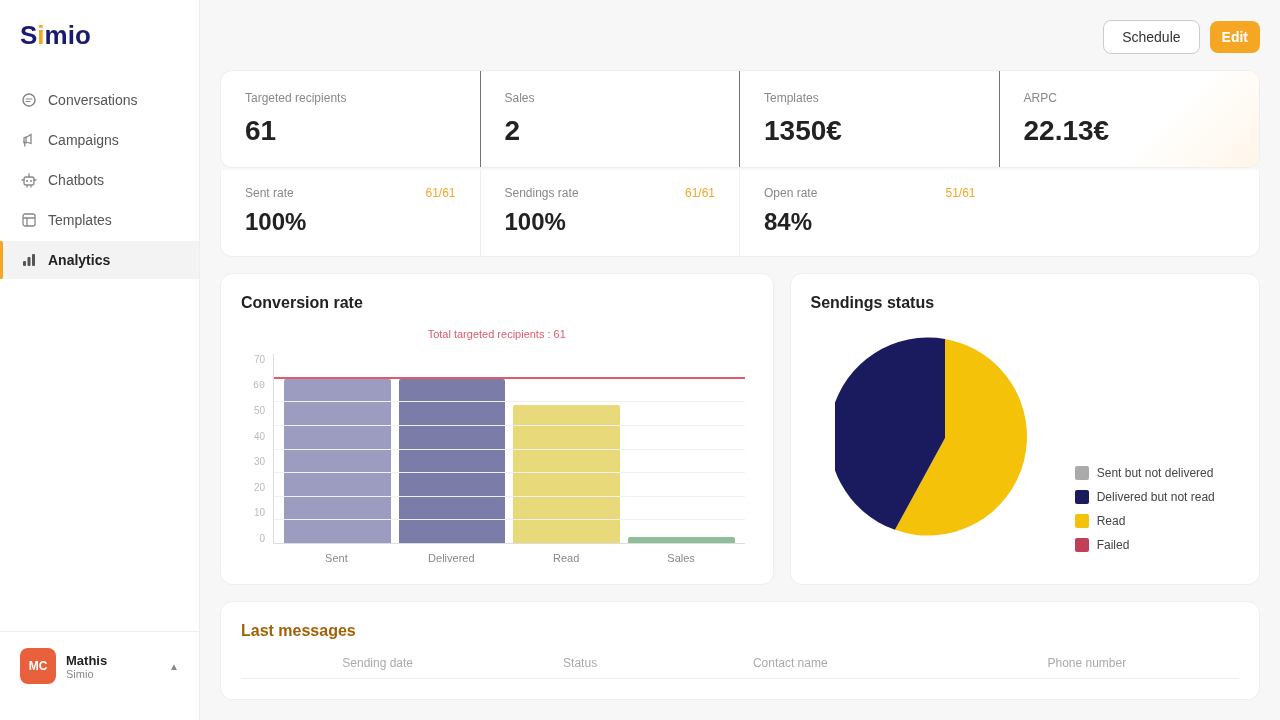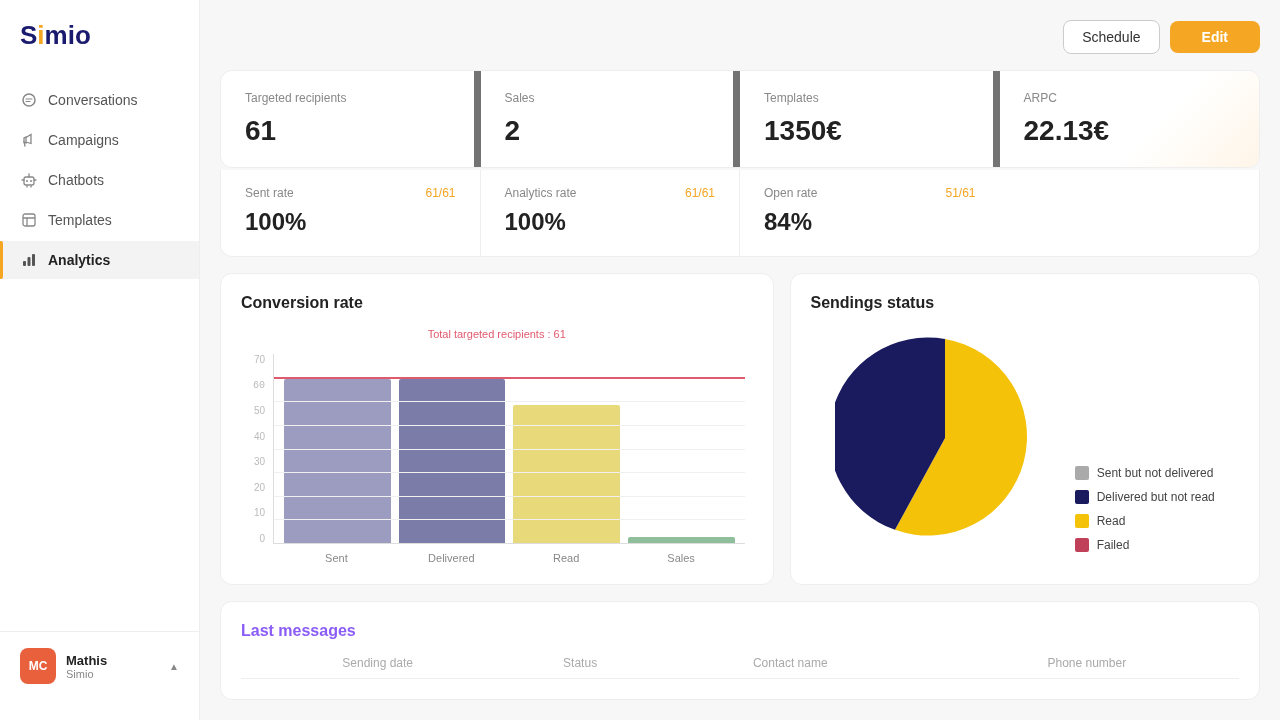--- a/index.html
+++ b/index.html
@@ -124,42 +124,42 @@
       background: white;
       padding: 8px 18px;
       border-radius: 8px;
       font-size: 14px;
       cursor: pointer;
       color: #333;
     }
     .btn-edit {
       background: #f5a623;
       border: none;
-      padding: 8px 32px;
+      padding: 8px 12px;
       border-radius: 8px;
       font-size: 14px;
       font-weight: 600;
       color: white;
       cursor: pointer;
     }
 
     
     .stats-row {
       display: grid;
       grid-template-columns: 1fr 1fr 1fr 1fr;
       gap: 0;
       background: white;
       border-radius: 12px;
       overflow: hidden;
       margin-bottom: 2px;
       border: 1px solid #eee;
     }
     .stat-card {
       padding: 20px 24px;
-      border-right: 7px solid #737373;
+      border-right: 1px solid #737373;
       position: relative;
     }
     .stat-card:last-child { border-right: none; }
     .stat-label { font-size: 12px; color: #888; margin-bottom: 10px; }
     .stat-value { font-size: 28px; font-weight: 600; color: #222; }
 
     
     .stats-row2 {
       display: grid;
       grid-template-columns: 1fr 1fr 1fr 1fr;
@@ -248,21 +248,21 @@
       flex-shrink: 0;
     }
 
     
     .messages-card {
       background: white;
       border-radius: 12px;
       padding: 20px;
       border: 1px solid #eee;
     }
-    .messages-title { font-size: 16px; font-weight: 600; color: #8b5cf6; margin-bottom: 12px; }
+    .messages-title { font-size: 16px; font-weight: 600; color: #a16207; margin-bottom: 12px; }
     .messages-table { width: 100%; border-collapse: collapse; }
     .messages-table th {
       text-align: center;
       font-size: 12px;
       color: #aaa;
       font-weight: 500;
       padding: 4px 0 8px 0;
       border-bottom: 1px solid #eee;
     }
 
@@ -377,21 +377,21 @@
   <div class="stats-row2">
     <div class="stat-card2">
       <div class="stat-card2-header">
         <span class="stat2-label">Sent rate</span>
         <span class="stat2-count">61/61</span>
       </div>
       <div class="stat2-value">100%</div>
     </div>
     <div class="stat-card2">
       <div class="stat-card2-header">
-        <span class="stat2-label">Analytics rate</span>
+        <span class="stat2-label">Sendings rate</span>
         <span class="stat2-count">61/61</span>
       </div>
       <div class="stat2-value">100%</div>
     </div>
     <div class="stat-card2">
       <div class="stat-card2-header">
         <span class="stat2-label">Open rate</span>
         <span class="stat2-count">51/61</span>
       </div>
       <div class="stat2-value">84%</div>

